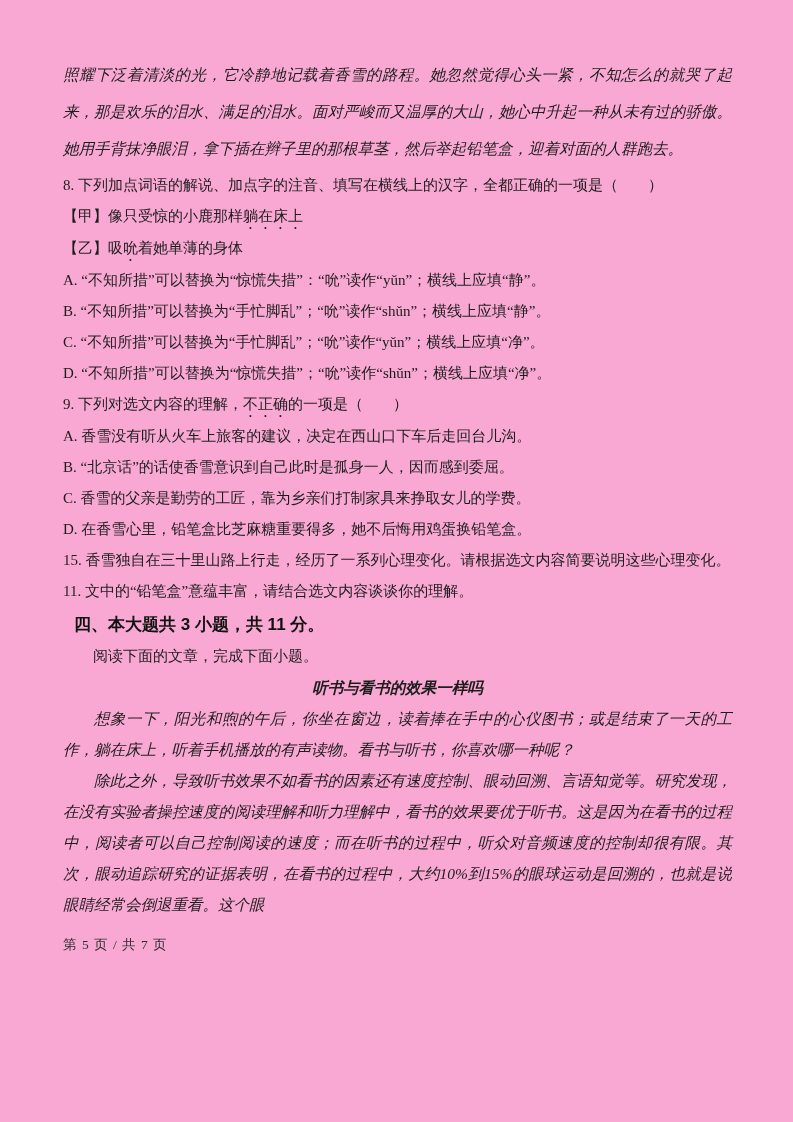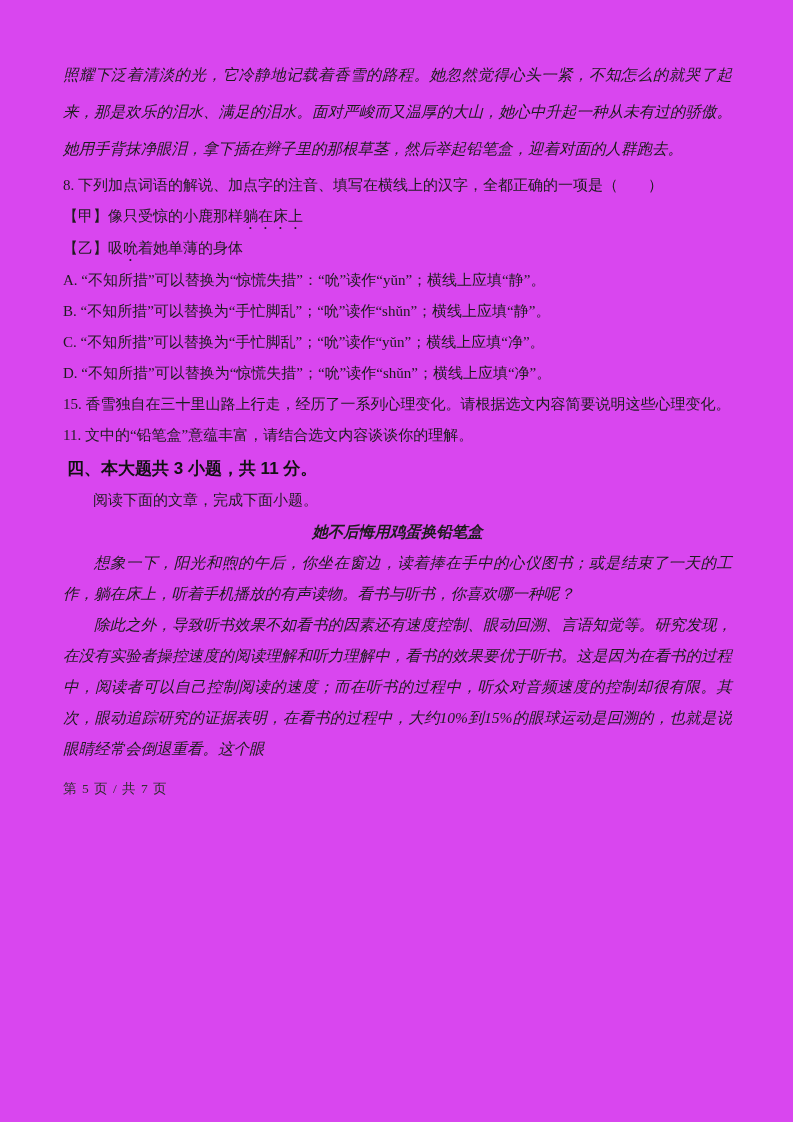--- a/index.html
+++ b/index.html
@@ -12,21 +12,21 @@
     height: 1122px;
     font-family: "Liberation Serif", serif;
     color: #1d1d1d;
     overflow: hidden;
   }
   .page {
     box-sizing: border-box;
     width: 793px;
     height: 1122px;
     padding: 56px 61px 0 63px;
-    background: #d946ef;
+    background: #f9a8d4;
   }
   
   .kai {
     font-style: italic;
   }
   .story {
     font-size: 15.5px;
     line-height: 37px;
     margin: 0;
     text-align: justify;
@@ -35,21 +35,21 @@
   .qline {
     font-size: 15px;
     line-height: 31px;
     margin: 0;
     text-align: justify;
   }
   .qgap { margin-top: 3px; }
   .section-heading {
     font-size: 17px;
     line-height: 33px;
-    margin: 1px 0 0 4px;
+    margin: 1px 0 0 11px;
     font-weight: bold;
     font-family: "Liberation Sans", sans-serif;
     color: #111111;
   }
   .indent { text-indent: 2em; }
   .article-title {
     font-size: 15.5px;
     line-height: 31px;
     margin: 0;
     font-weight: bold;
@@ -95,28 +95,35 @@
   <div>
     <p class="qline qgap">8. 下列加点词语的解说、加点字的注音、填写在横线上的汉字，全都正确的一项是（　　）</p>
     <p class="qline"><span>【甲】像只受惊的小鹿那样</span><span class="emph">躺在床上</span></p>
     <p class="qline"><span>【乙】吸</span><span class="emph">吮</span><span>着她单薄的身体</span></p>
     <p class="qline">A. “不知所措”可以替换为“惊慌失措”：“吮”读作“yǔn”；横线上应填“静”。</p>
     <p class="qline">B. “不知所措”可以替换为“手忙脚乱”；“吮”读作“shǔn”；横线上应填“静”。</p>
     <p class="qline">C. “不知所措”可以替换为“手忙脚乱”；“吮”读作“yǔn”；横线上应填“净”。</p>
     <p class="qline">D. “不知所措”可以替换为“惊慌失措”；“吮”读作“shǔn”；横线上应填“净”。</p>
   </div>
 
+  <div>
+    <p class="qline"><span>9. 下列对选文内容的理解，</span><span class="emph">不正确</span><span>的一项是（　　）</span></p>
+    <p class="qline">A. 香雪没有听从火车上旅客的建议，决定在西山口下车后走回台儿沟。</p>
+    <p class="qline">B. “北京话”的话使香雪意识到自己此时是孤身一人，因而感到委屈。</p>
+    <p class="qline">C. 香雪的父亲是勤劳的工匠，靠为乡亲们打制家具来挣取女儿的学费。</p>
+    <p class="qline">D. 在香雪心里，铅笔盒比芝麻糖重要得多，她不后悔用鸡蛋换铅笔盒。</p>
+  </div>
 
   <p class="qline">15. 香雪独自在三十里山路上行走，经历了一系列心理变化。请根据选文内容简要说明这些心理变化。</p>
   <p class="qline">11. 文中的“铅笔盒”意蕴丰富，请结合选文内容谈谈你的理解。</p>
 
   <h2 class="section-heading">四、本大题共 3 小题，共 11 分。</h2>
   <p class="qline indent">阅读下面的文章，完成下面小题。</p>
 
-  <h3 class="article-title kai">她不后悔用鸡蛋换铅笔盒</h3>
+  <h3 class="article-title kai">听书与看书的效果一样吗</h3>
   <p class="kai art">想象一下，阳光和煦的午后，你坐在窗边，读着捧在手中的心仪图书；或是结束了一天的工作，躺在床上，听着手机播放的有声读物。看书与听书，你喜欢哪一种呢？</p>
   <p class="kai art">除此之外，导致听书效果不如看书的因素还有速度控制、眼动回溯、言语知觉等。研究发现，在没有实验者操控速度的阅读理解和听力理解中，看书的效果要优于听书。这是因为在看书的过程中，阅读者可以自己控制阅读的速度；而在听书的过程中，听众对音频速度的控制却很有限。其次，眼动追踪研究的证据表明，在看书的过程中，大约10%到15%的眼球运动是回溯的，也就是说眼睛经常会倒退重看。这个眼</p>
 
   <div class="page-footer">
     <span>第 5 页 / 共 7 页</span>
   </div>
 
 </div>
 
 </body></html>

